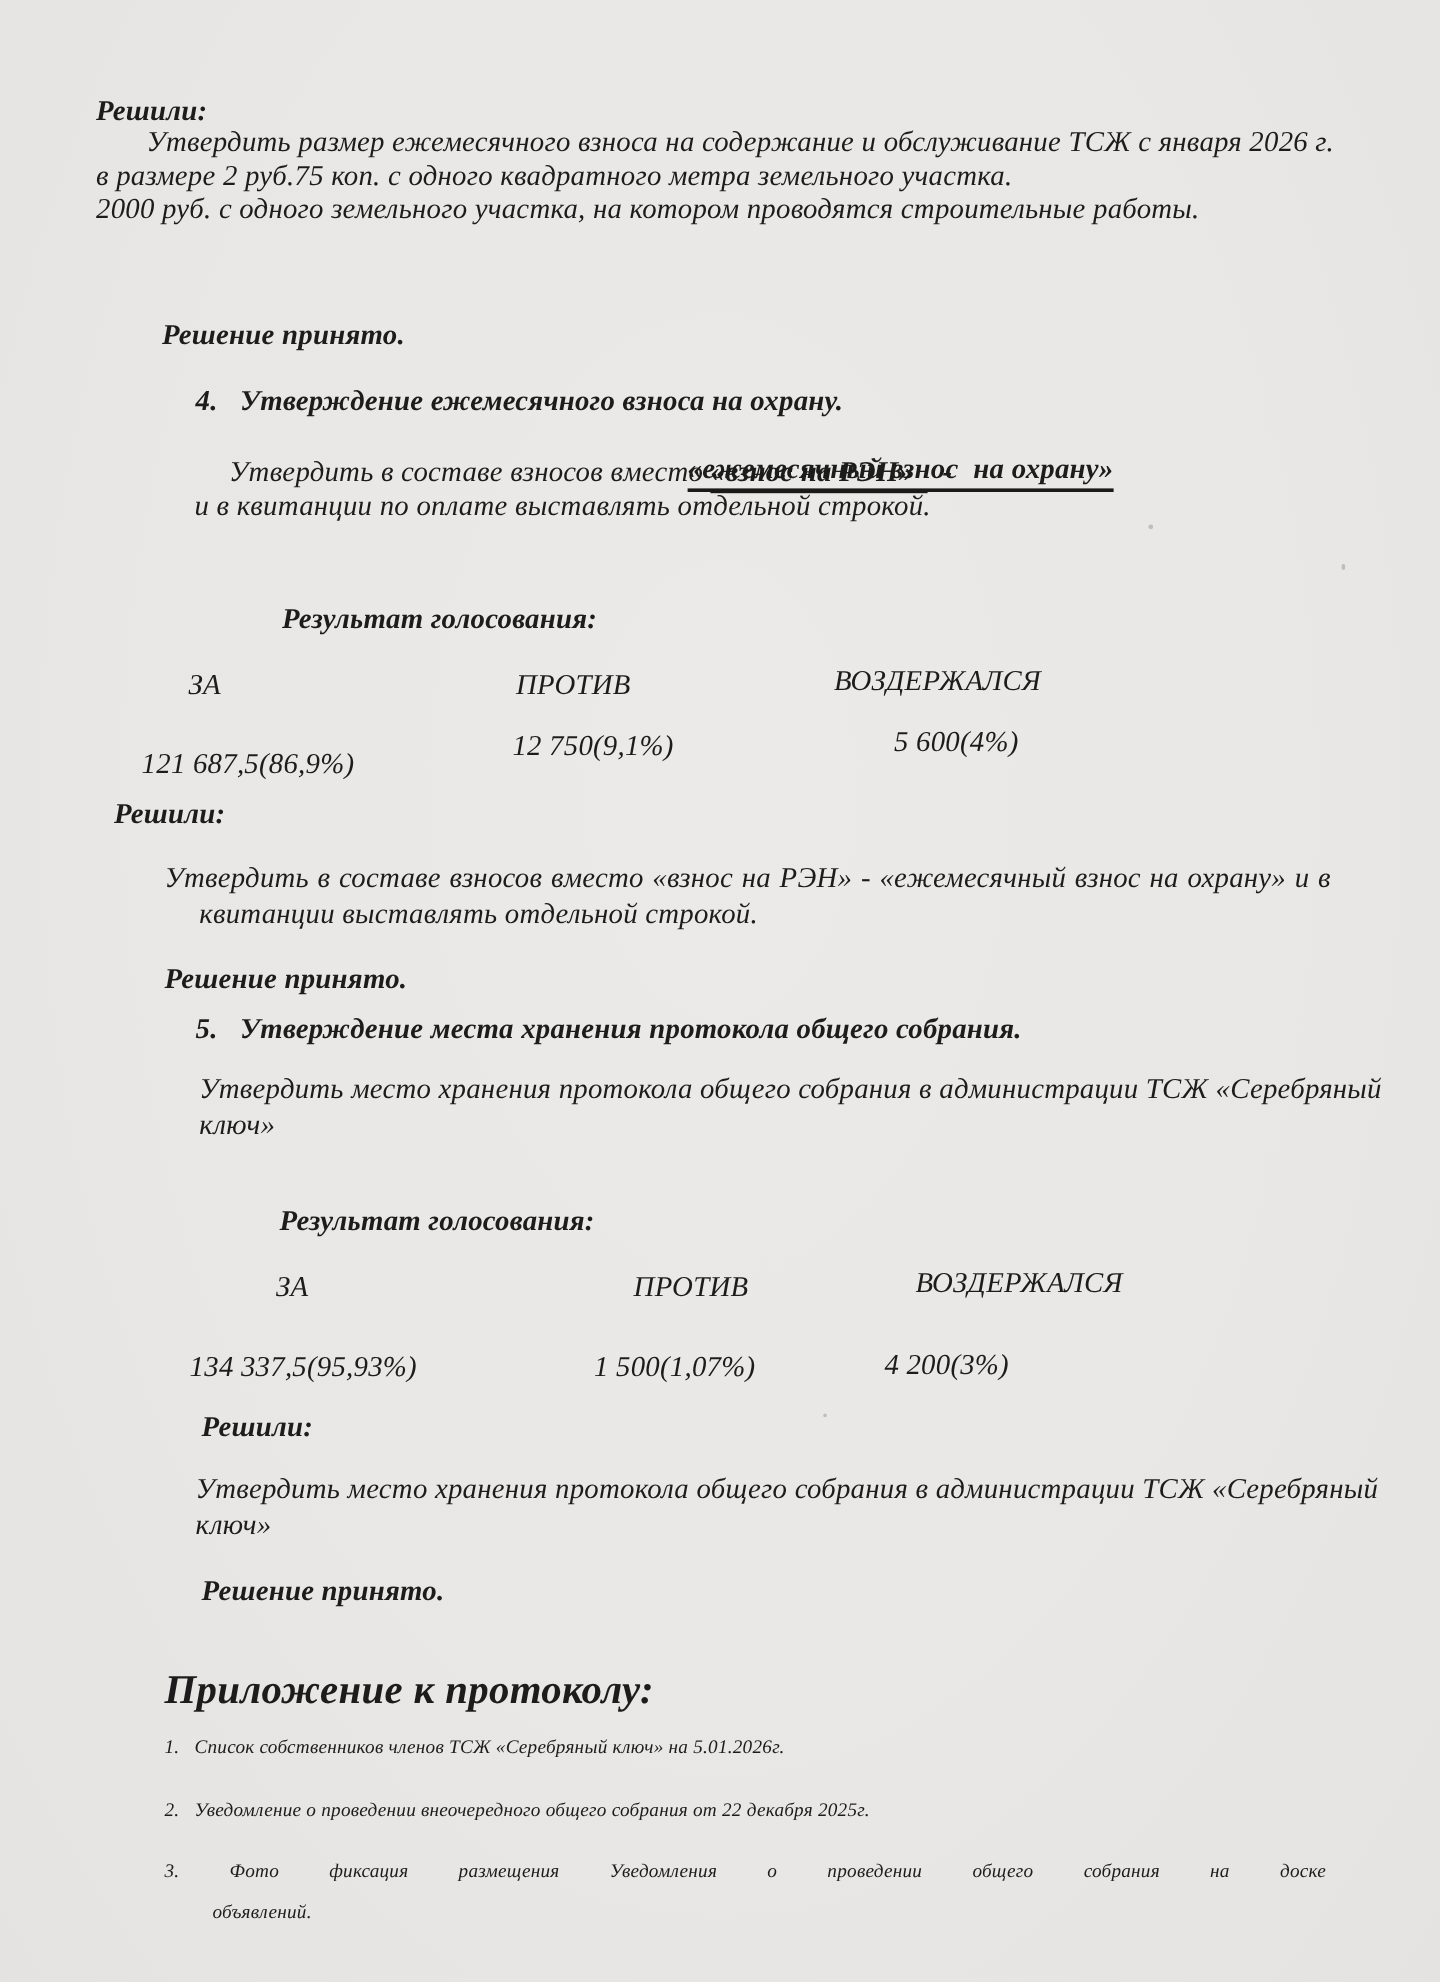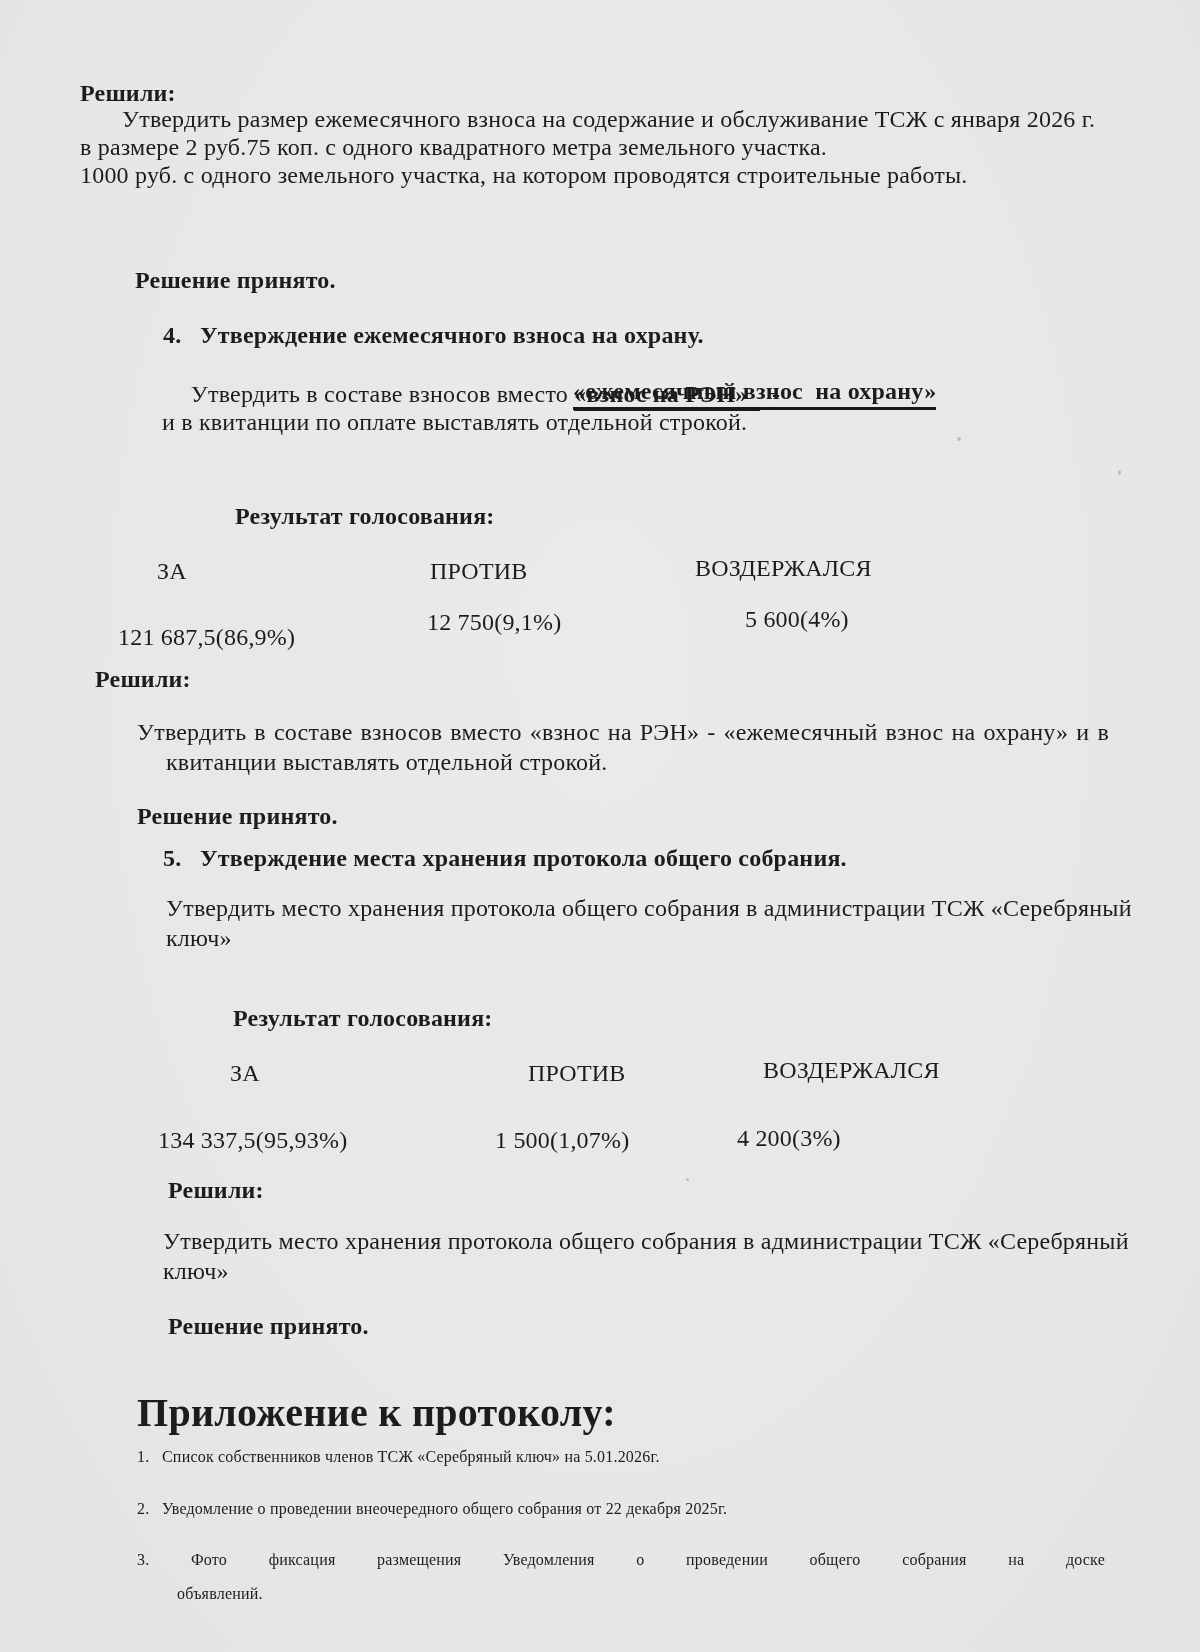--- a/index.html
+++ b/index.html
@@ -4,31 +4,32 @@
 <style>
   html,body { margin:0; padding:0; }
   .page {
     position: relative;
     width: 1200px;
     height: 1652px;
     background: radial-gradient(ellipse at 50% 40%, #ebeae8 0%, #e8e7e5 60%, #e4e3e1 100%);
     font-family: "Liberation Serif", "DejaVu Serif", serif;
     color: #1c1c1c;
     overflow: hidden;
+    font-style: italic;
   }
   .t {
     position: absolute;
     font-size: 24px;
     line-height: 1.25;
     white-space: pre;
     letter-spacing: 0.2px;
   }
   .b { font-weight: bold; }
   .fs25 { font-size: 16px; }
-  .title-lg { font-size: 40px; letter-spacing: 0.3px; }
+  .title-lg { font-size: 34px; letter-spacing: 0.3px; }
   .just {
     white-space: normal;
     text-align: justify;
     text-align-last: justify;
   }
   .u3 {
     border-bottom: 3px solid #1a1a1a;
     padding-bottom: 1px;
   }
   .ext { padding-right: 12px; }
@@ -40,21 +41,21 @@
   }
 </style>
 </head>
 <body>
 
 <div class="page">
 
   <div class="t b" style="left:80px; top:78px;">Решили:</div>
   <div class="t" style="left:122px; top:104px;">Утвердить размер ежемесячного взноса на содержание и обслуживание ТСЖ с января 2026 г.</div>
   <div class="t" style="left:80px; top:132px;">в размере 2 руб.75 коп. с одного квадратного метра земельного участка.</div>
-  <div class="t" style="left:80px; top:160px;">1000 руб. с одного земельного участка, на котором проводятся строительные работы.</div>
+  <div class="t" style="left:80px; top:160px;">2000 руб. с одного земельного участка, на котором проводятся строительные работы.</div>
 
   <div class="t b" style="left:135px; top:265px;">Решение принято.</div>
 
   <div class="t b" style="left:163px; top:320px;">4.   Утверждение ежемесячного взноса на охрану.</div>
   <div class="t" style="left:166px; top:349px;">
     <span>Утвердить в составе взносов вместо </span><span class="b u3 ext">«взнос на РЭН»</span><span class="b">  -</span>
   </div>
   <div class="t b u3" style="left:573px; top:376px;">«ежемесячный взнос  на охрану»</div>
   <div class="t" style="left:162px; top:407px;">и в квитанции по оплате выставлять отдельной строкой.</div>
 

